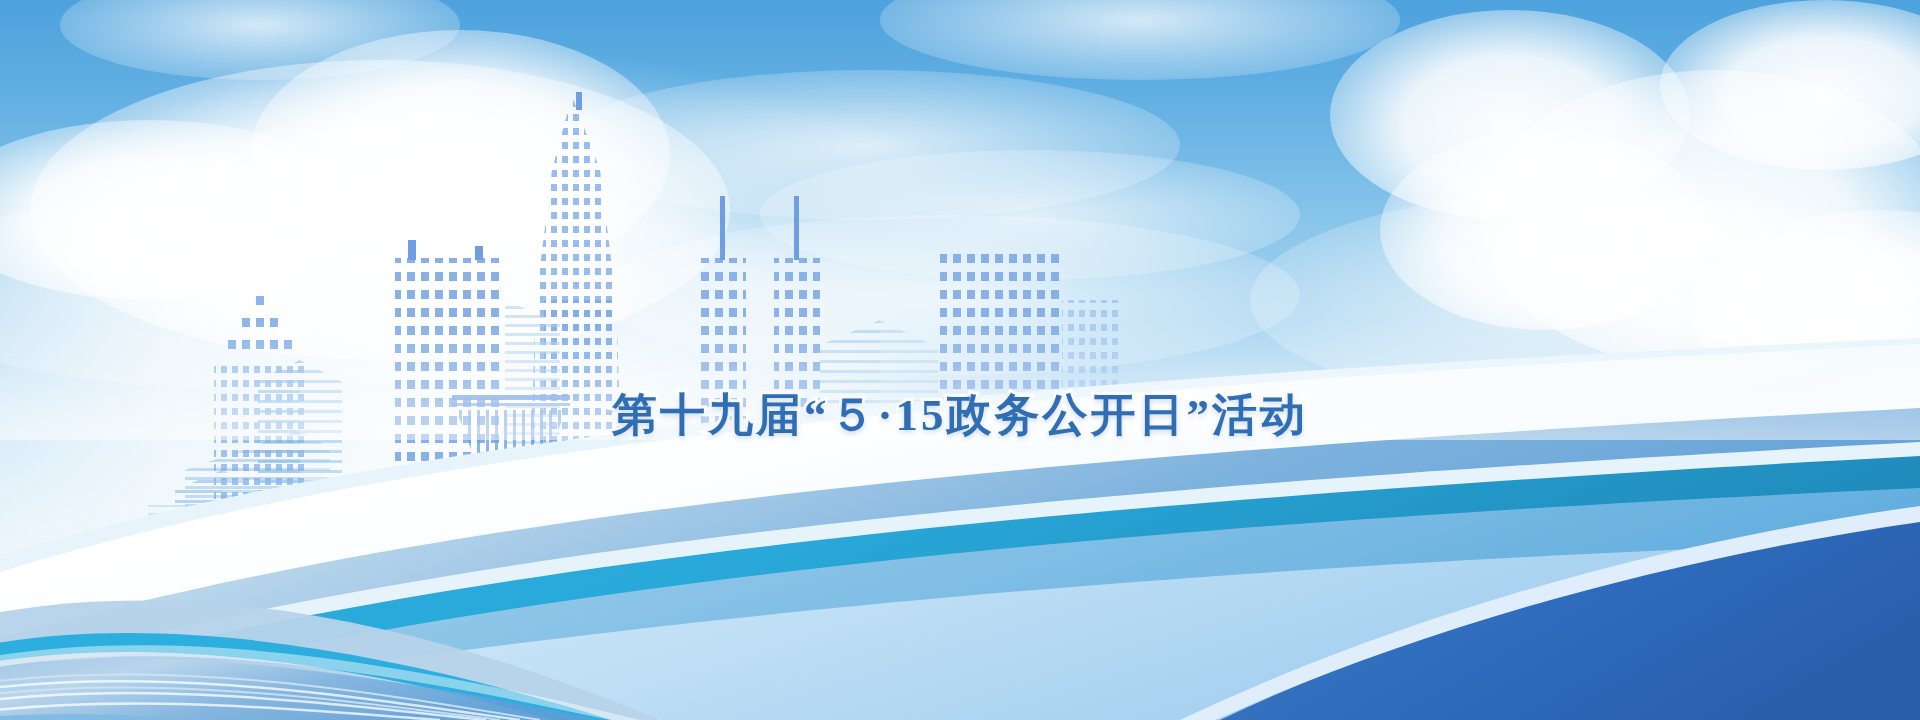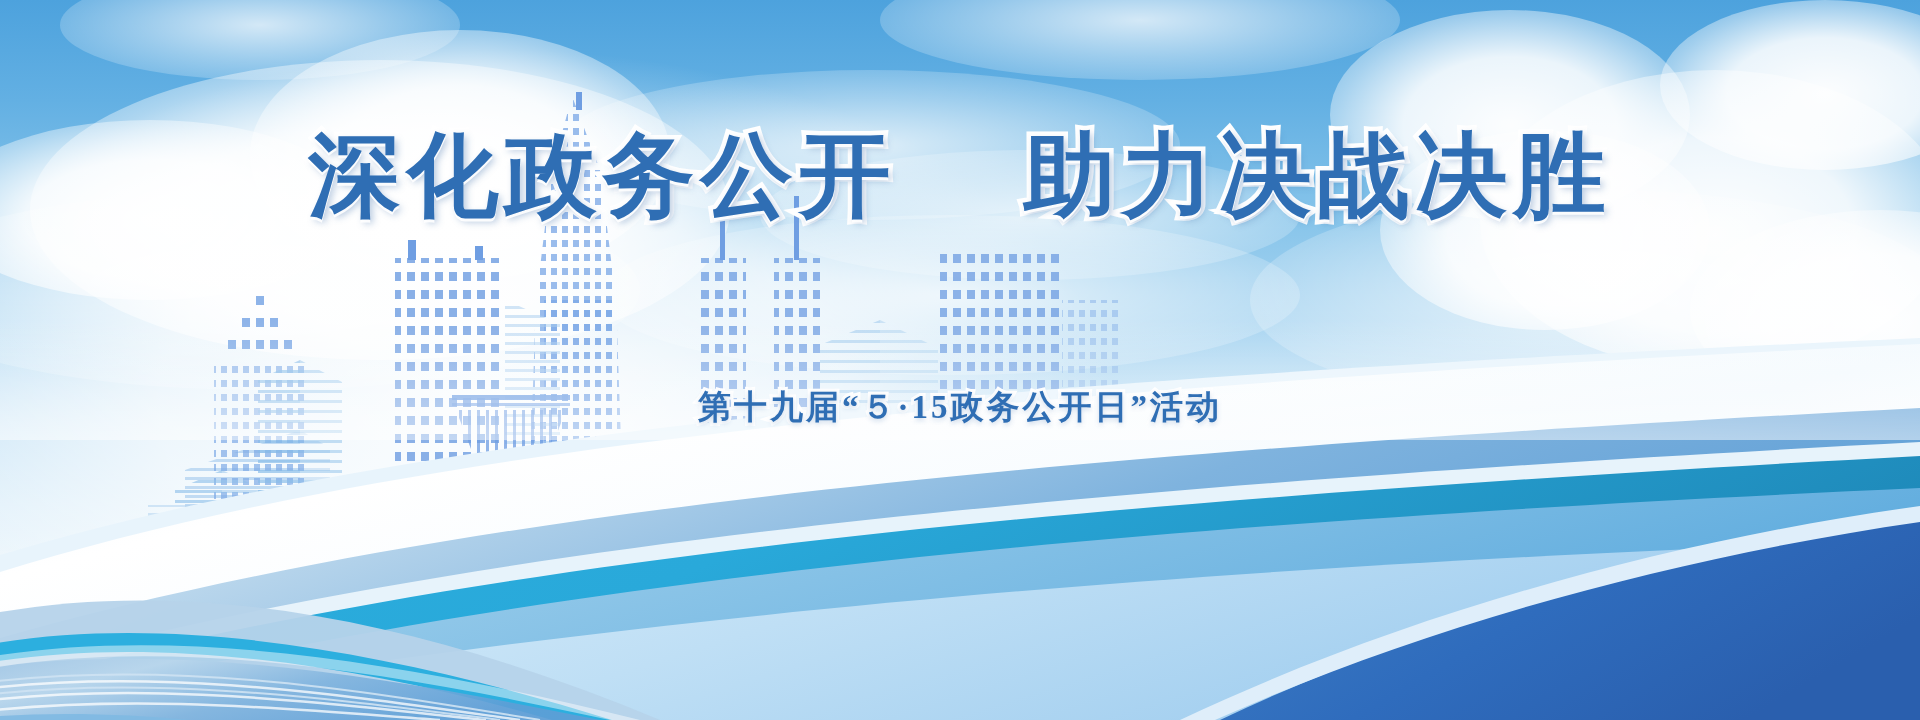--- a/index.html
+++ b/index.html
@@ -69,21 +69,21 @@
   }
   .sub-wrap{
     position:absolute;left:0;top:385px;width:1920px;
     text-align:center;
     pointer-events:none;
   }
   .sub-title{
     display:inline-block;
     font-family:"Liberation Serif","DejaVu Serif",serif;
     font-weight:bold;
-    font-size:33px;
+    font-size:45px;
     letter-spacing:3px;
     color:#2f6eb4;
     -webkit-text-stroke:6px #ffffff;
     paint-order:stroke fill;
     text-shadow:0 2px 5px rgba(70,120,180,.30);
     white-space:pre;
   }
 </style>
 </head>
 <body>
@@ -324,21 +324,18 @@
         <path d="M-40 378 C145 352 340 380 500 400"></path>
       </g>
       <path d="M-40 342 C170 300 410 344 640 400 L610 400 C390 352 160 312 -40 354 Z" fill="#ffffff" opacity="0.45"></path>
     </g>
 
     <path d="M0 396 C60 392 130 394 190 400 L0 400 Z" fill="#7fb9e2" opacity="0.9"></path>
 
     <rect x="0" y="0" width="1920" height="120" fill="url(#gSoftTop)" opacity="0.55"></rect>
   </svg>
 
-  <div class="title-wrap">
-    <div class="main-title">深化政务公开　 助力决战决胜</div>
-  </div>
 
   <div class="sub-wrap">
     <div class="sub-title">第十九届“５·15政务公开日”活动</div>
   </div>
 
 </div>
 
 </body></html>

